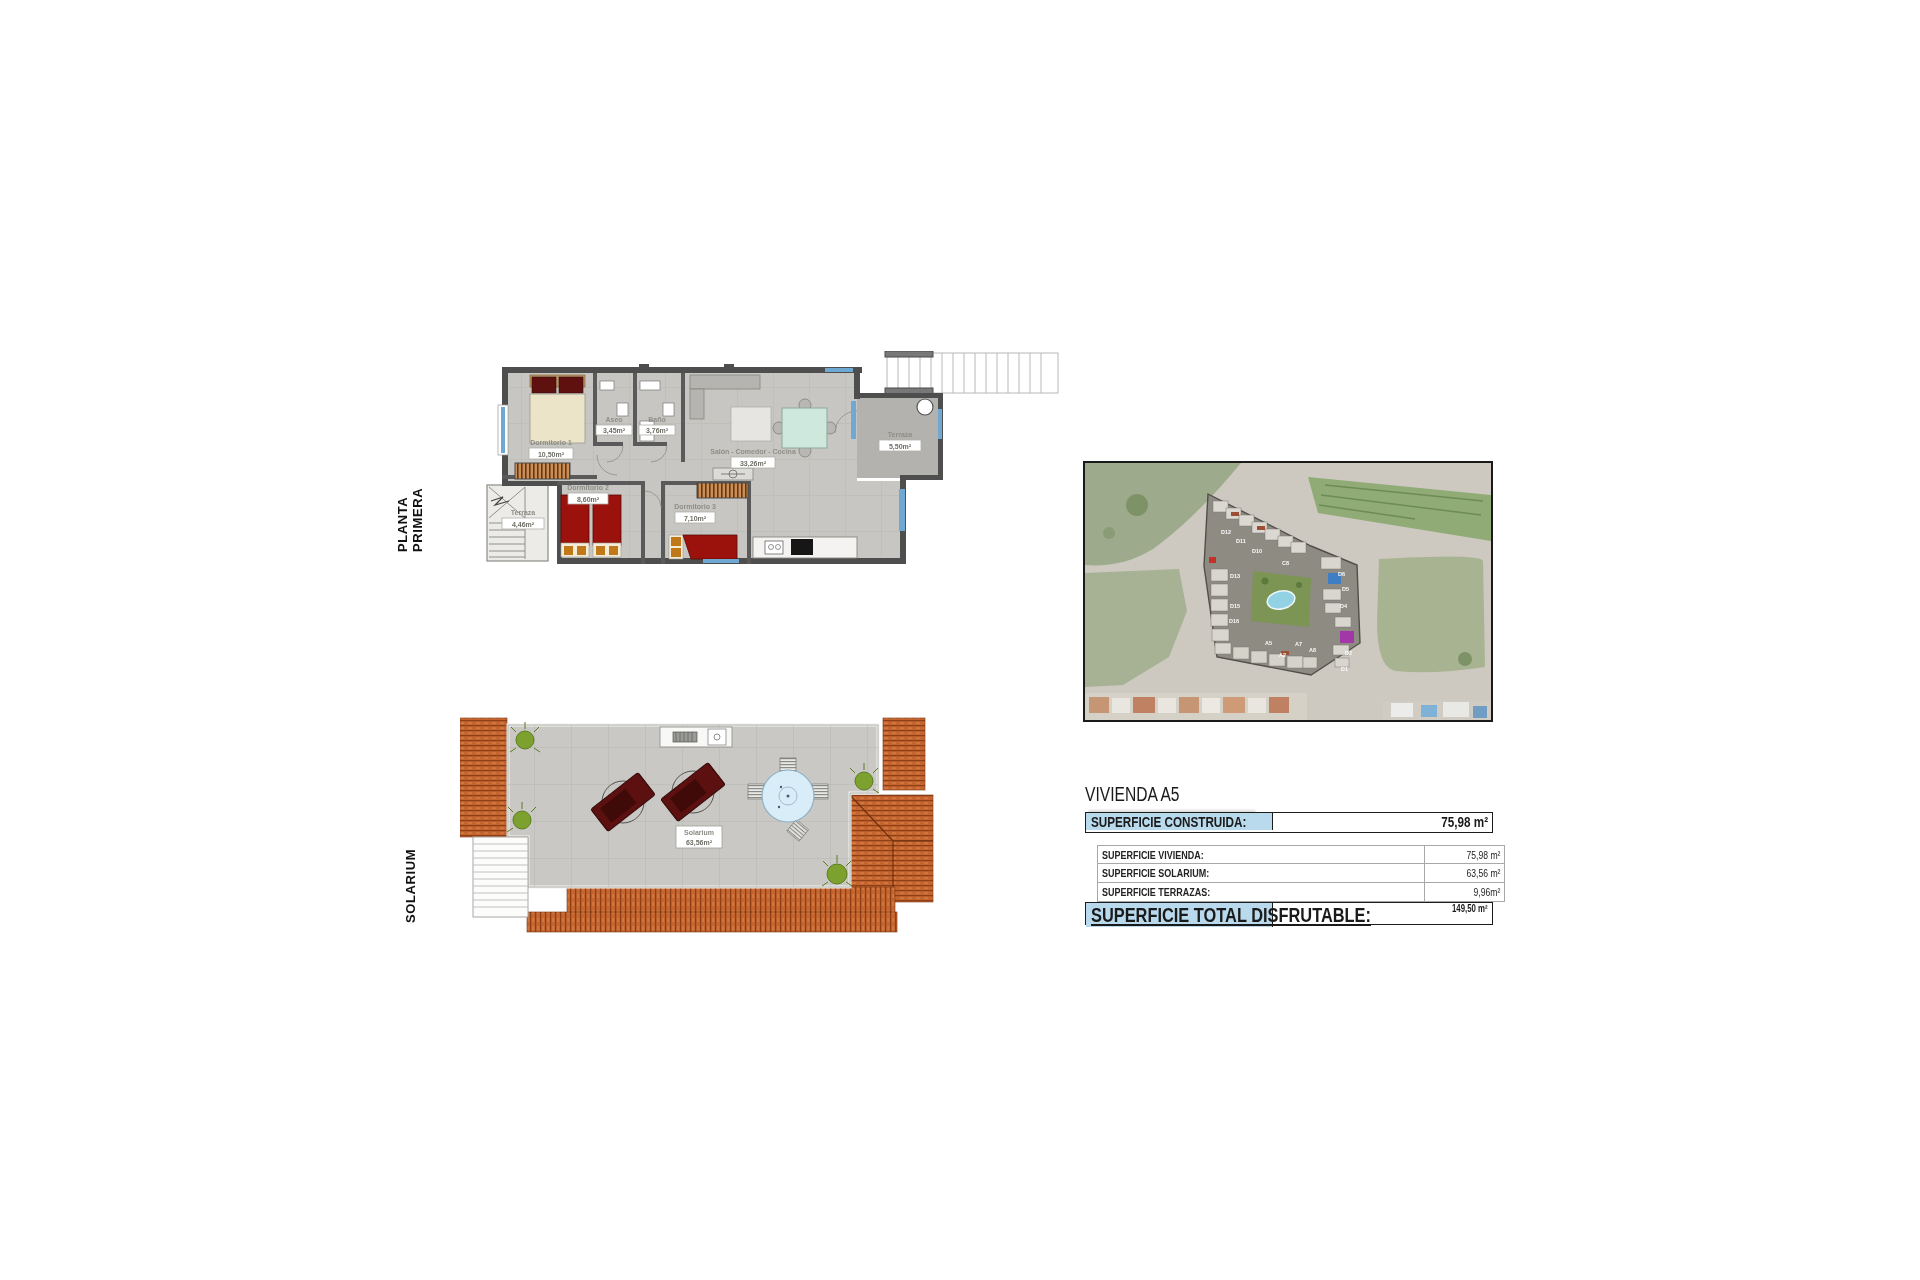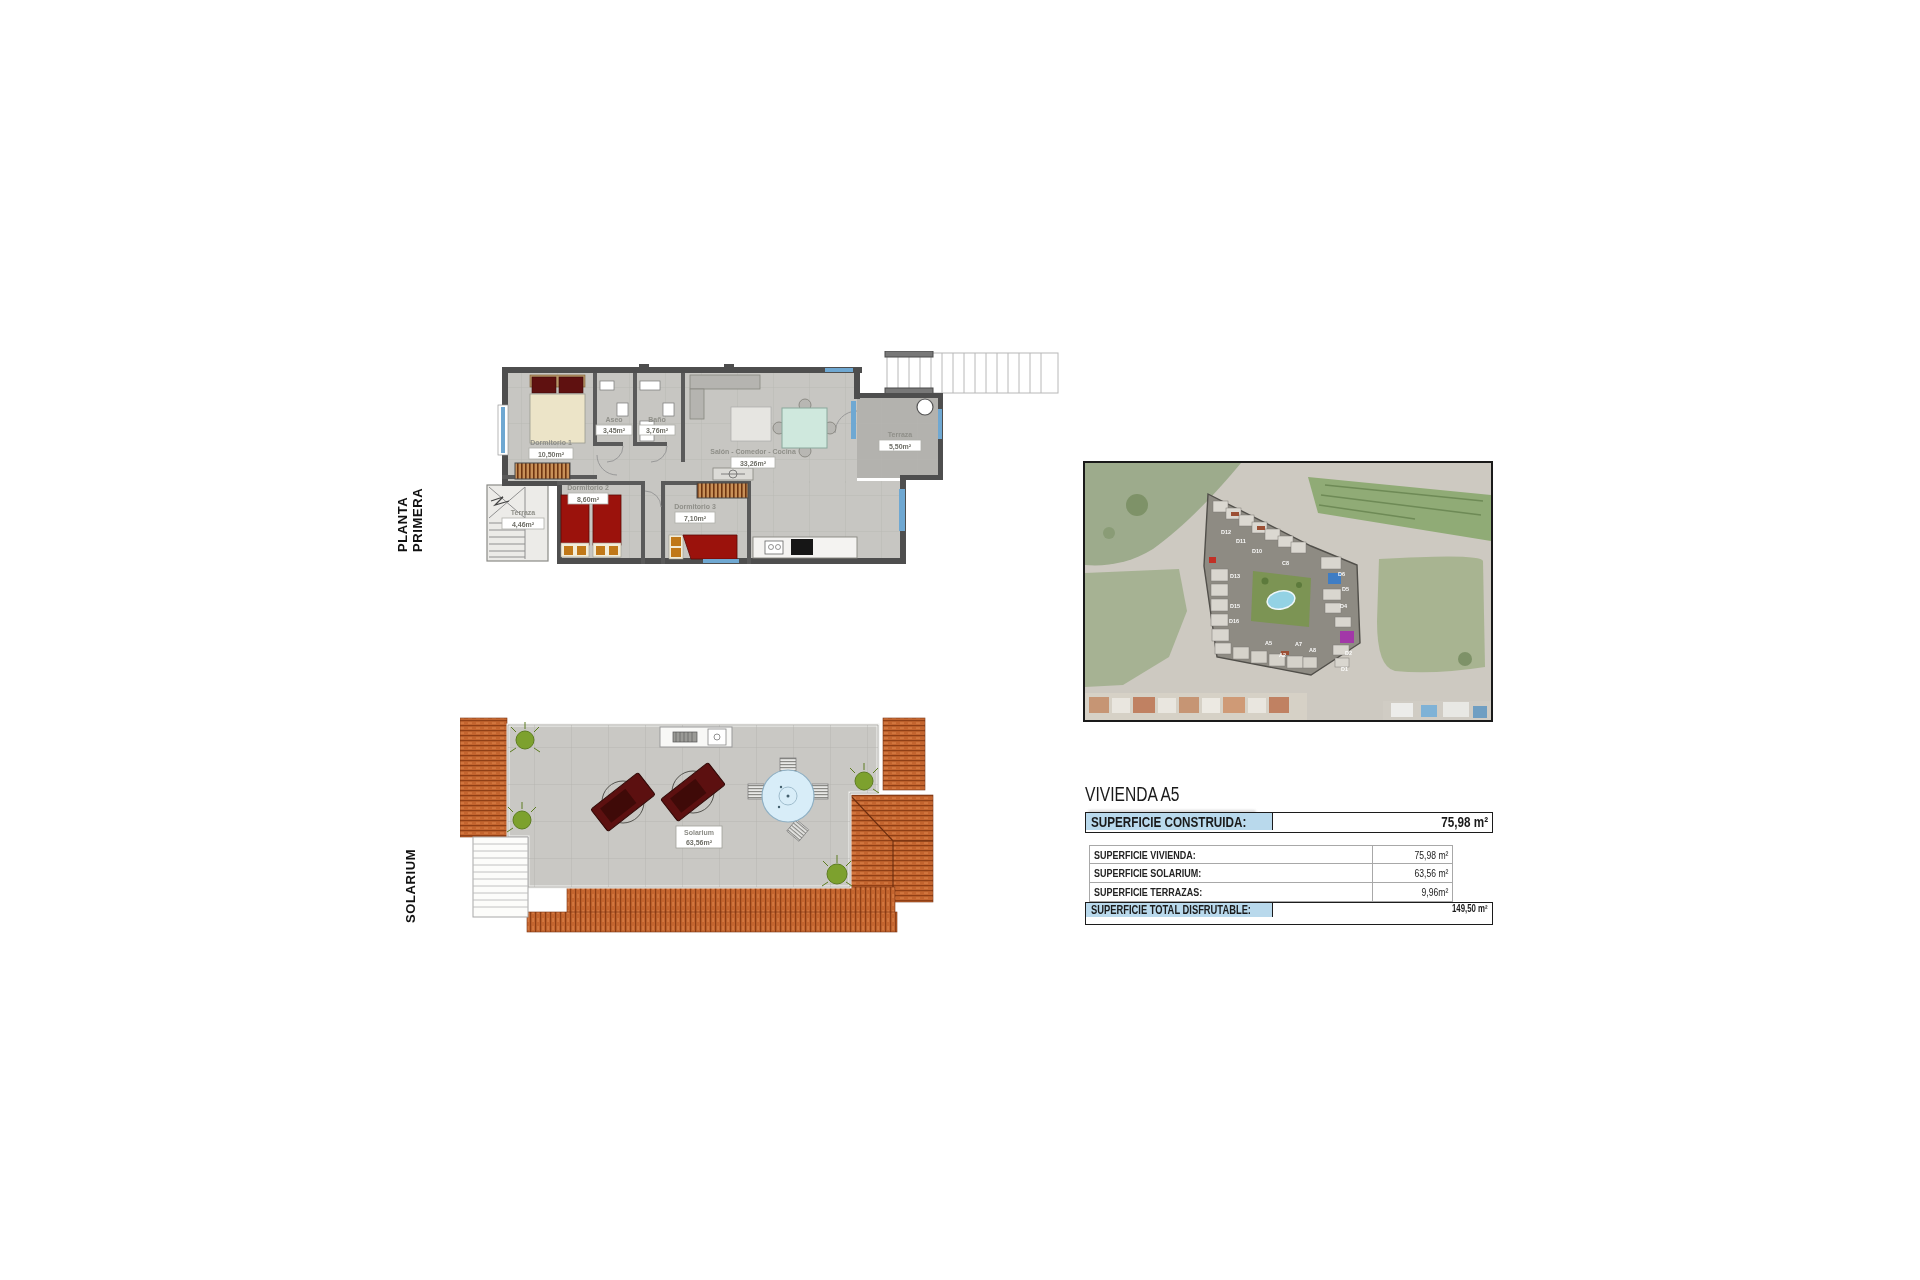--- a/index.html
+++ b/index.html
@@ -18,21 +18,21 @@
   .summary-title{position:absolute;left:0;top:0;font-size:20px;font-weight:normal;}
   .smudge{position:absolute;left:3px;top:27px;width:168px;height:6px;background:#dcdcdc;
           filter:blur(1px);border-radius:2px;}
   .row-big{position:absolute;left:0;width:408px;display:flex;align-items:flex-start;
            border:1.5px solid #1c1c1c;background:#fff;box-sizing:border-box;}
   .row-big .lab{width:181px;background:#b9d9ec;border-right:1.5px solid #1c1c1c;
                 display:flex;align-items:center;padding-left:5px;font-weight:bold;font-size:15px;}
   .row-big .mid{flex:1;border-right:1.5px solid #1c1c1c;}
   .row-big .val{width:70px;display:flex;align-items:center;justify-content:flex-end;
                 padding-right:4px;font-weight:bold;font-size:15px;}
-  .rows-small{position:absolute;left:4px;top:62px;width:364px;}
+  .rows-small{position:absolute;left:12px;top:62px;width:408px;}
   .row-sm{display:flex;align-items:stretch;height:19px;border:1px solid #a8a8a8;
           border-top:none;box-sizing:border-box;background:#fff;}
   .row-sm:first-child{border-top:1px solid #a8a8a8;}
   .row-sm .lab{flex:1;display:flex;align-items:center;padding-left:4px;
                font-weight:bold;font-size:11.5px;color:#222;}
   .row-sm .val{width:75px;border-left:1px solid #a8a8a8;display:flex;align-items:center;
                justify-content:flex-end;padding-right:4px;font-size:11px;color:#222;}
   
   .aerial{position:absolute;left:1083px;top:461px;width:410px;height:261px;
           border:2px solid #1a1a1a;box-sizing:border-box;}
@@ -466,21 +466,21 @@
         <div class="lab">
             <span class="cond">SUPERFICIE TERRAZAS:</span>
           </div>
         <div class="val">
             <span class="cond-r">9,96m²</span>
           </div>
       </div>
     </div>
 
     <div class="row-big" style="top:119px;height:23px;">
-      <div class="lab" style="font-size:12px;">
+      <div class="lab" style="font-size:21px;text-decoration:underline;">
           <span class="cond">SUPERFICIE TOTAL DISFRUTABLE:</span>
         </div>
       <div class="mid"></div>
       <div class="val" style="font-size:10px;">
           <span class="cond-r">149,50 m²</span>
         </div>
     </div>
   </div>
 
 </div>

